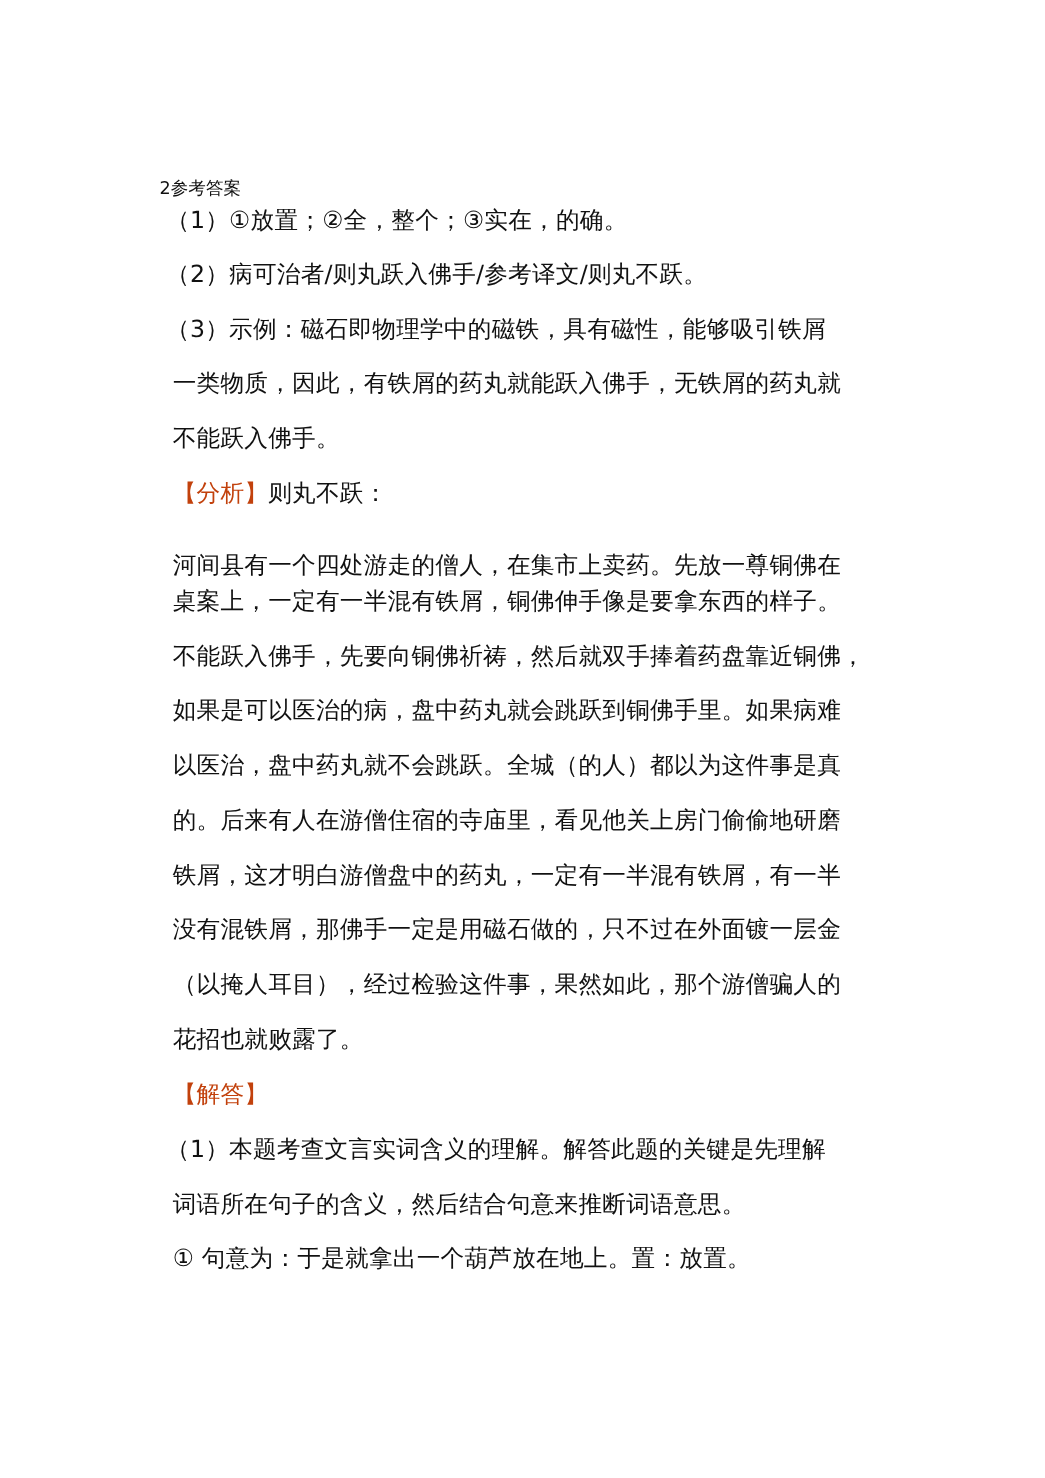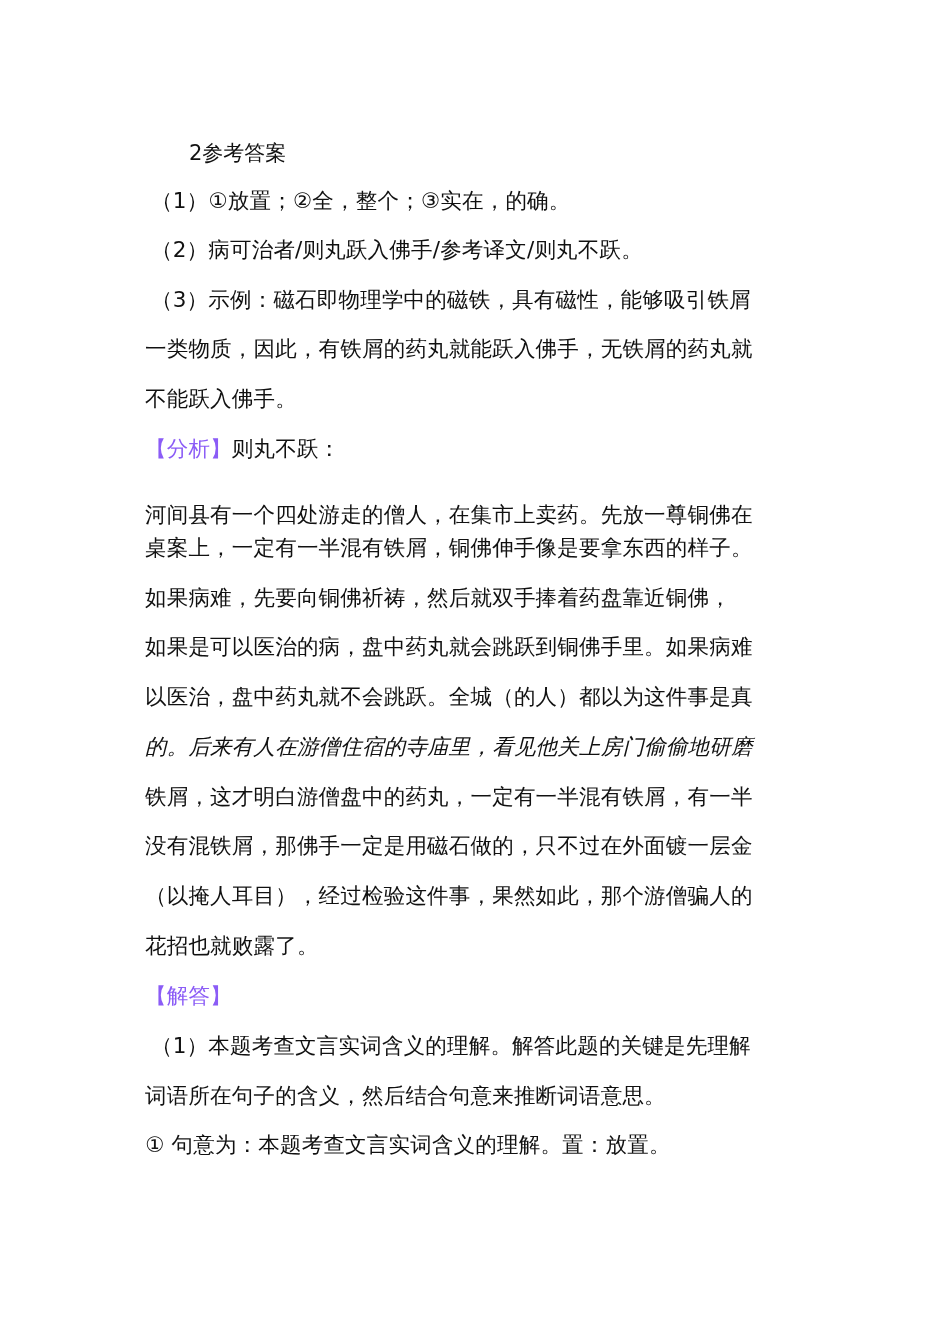--- a/index.html
+++ b/index.html
@@ -17,37 +17,36 @@
   }
   .page {
     position: absolute;
     left: 145px;
     top: 0;
     width: 660px;
   }
   .heading {
     position: absolute;
     left: 0;
-    top: 140px;
-    font-size: 21px;
+    top: 158px;
+    font-size: 16px;
     line-height: 26px;
     white-space: nowrap;
     letter-spacing: 0px;
-    margin-left: 44px;
   }
   .line {
     position: absolute;
-    left: 0;
+    left: 12px;
     font-size: 21.5px;
     line-height: 30px;
     white-space: nowrap;
     letter-spacing: 0.2px;
   }
   .indent { left: 6px; }
-  .blue { color: #8b5cf6; }
+  .blue { color: #c2410c; }
 </style>
 </head>
 <body>
 
 <div class="page">
 
   <div class="heading">2参考答案</div>
 
   <div class="line indent" style="top:186px;text-align:right;">
     <span>（1）</span><span>①放置；②全，整个；③实在，的确。</span>
@@ -62,27 +61,27 @@
   </div>
   <div class="line" style="top:334px;">一类物质，因此，有铁屑的药丸就能跃入佛手，无铁屑的药丸就</div>
   <div class="line" style="top:384px;">不能跃入佛手。</div>
 
   <div class="line" style="top:434px;">
     <span class="blue">【分析】</span><span>则丸不跃：</span>
   </div>
 
   <div class="line" style="top:483px;margin-top:17px;">河间县有一个四处游走的僧人，在集市上卖药。先放一尊铜佛在</div>
   <div class="line" style="top:533px;">桌案上，一定有一半混有铁屑，铜佛伸手像是要拿东西的样子。</div>
-  <div class="line" style="top:583px;">如果病难，先要向铜佛祈祷，然后就双手捧着药盘靠近铜佛，</div>
+  <div class="line" style="top:583px;">不能跃入佛手，先要向铜佛祈祷，然后就双手捧着药盘靠近铜佛，</div>
   <div class="line" style="top:632px;">如果是可以医治的病，盘中药丸就会跳跃到铜佛手里。如果病难</div>
   <div class="line" style="top:682px;">以医治，盘中药丸就不会跳跃。全城（的人）都以为这件事是真</div>
-  <div class="line" style="top:732px;font-style:italic;">的。后来有人在游僧住宿的寺庙里，看见他关上房门偷偷地研磨</div>
+  <div class="line" style="top:732px;">的。后来有人在游僧住宿的寺庙里，看见他关上房门偷偷地研磨</div>
   <div class="line" style="top:782px;">铁屑，这才明白游僧盘中的药丸，一定有一半混有铁屑，有一半</div>
   <div class="line" style="top:831px;">没有混铁屑，那佛手一定是用磁石做的，只不过在外面镀一层金</div>
   <div class="line" style="top:881px;">（以掩人耳目），经过检验这件事，果然如此，那个游僧骗人的</div>
   <div class="line" style="top:931px;">花招也就败露了。</div>
 
   <div class="line blue" style="top:981px;">【解答】</div>
   <div class="line indent" style="top:1031px;">（1）本题考查文言实词含义的理解。解答此题的关键是先理解</div>
   <div class="line" style="top:1081px;">词语所在句子的含义，然后结合句意来推断词语意思。</div>
-  <div class="line" style="top:1130px;">① 句意为：本题考查文言实词含义的理解。置：放置。</div>
+  <div class="line" style="top:1130px;">① 句意为：于是就拿出一个葫芦放在地上。置：放置。</div>
 
 </div>
 
 </body></html>

